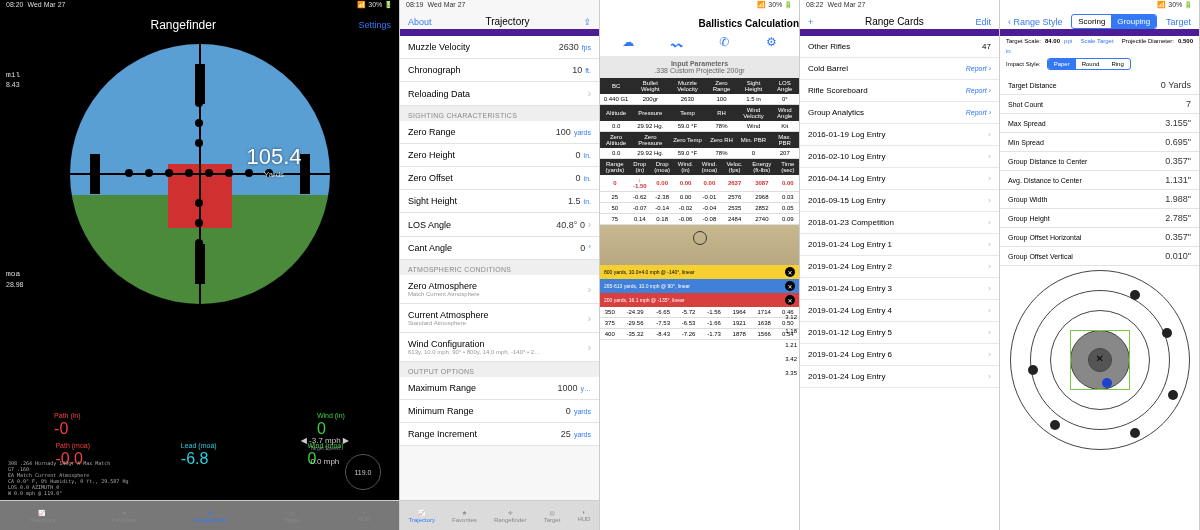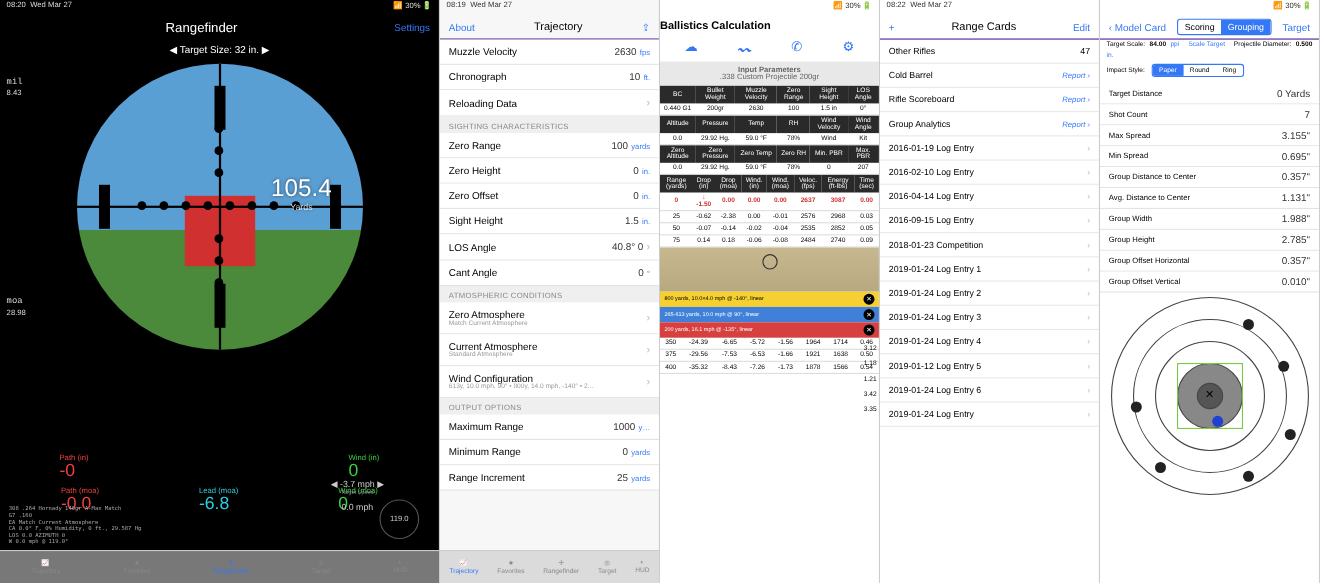--- a/index.html
+++ b/index.html
@@ -9,21 +9,21 @@
 .p2 { width:200px; background:#f7f7f7;}
 .p3 { width:200px; background:#fff;}
 .p4 { width:200px; background:#fff;}
 .p5 { width:200px; background:#fff;}
 
 
 .status { height:14px; display:flex; justify-content:space-between; font-size:7px; padding:1px 6px; color:#333;}
 .p1 .status { color:#ddd; }
 
 
-.navh { height:22px; display:flex; justify-content:space-between; align-items:center; padding:0 8px; font-size:10px; border-bottom:1px solid #4c1d95;}
+.navh { height:22px; display:flex; justify-content:space-between; align-items:center; padding:0 8px; font-size:10px; border-bottom:7px solid #4c1d95;}
 .p1 .navh { color:#fff; border:none;}
 .p1 .navh .title { font-size:12px; font-weight:500;}
 .navh .link { color:#3478f6; font-size:9px;}
 
 
 .tabbar { position:absolute; bottom:0; left:0; right:0; height:30px; display:flex; justify-content:space-around; align-items:center; background:rgba(200,200,200,.6); font-size:6px; color:#888; border-top:1px solid #ccc;}
 .tabbar .tab { display:flex; flex-direction:column; align-items:center; gap:1px;}
 .tabbar .tab.active { color:#3478f6;}
 
 
@@ -52,21 +52,21 @@
 
 
 .segh { font-size:7px; color:#888; padding:6px 8px 2px; background:#efefef; text-transform:uppercase; letter-spacing:.3px;}
 .row2 { display:flex; justify-content:space-between; align-items:center; padding:6px 8px; font-size:9px; border-bottom:1px solid #e3e3e3; background:#fff;}
 .row2 .val { color:#333; font-size:9px;}
 .row2 .unit { color:#3478f6; font-size:7px; margin-left:3px;}
 .row2 .sub { font-size:6px; color:#999; display:block;}
 .row2 .chev { color:#bbb; font-size:10px;}
 
 
-.p3 h3 { text-align:left; font-size:10px; padding:4px 0 2px;}
+.p3 h3 { text-align:right; font-size:10px; padding:4px 0 2px;}
 .inpar { text-align:center; font-size:7px; color:#666; background:#e8e8e8; padding:4px;}
 .btbl { width:100%; font-size:6px; border-collapse:collapse;}
 .btbl th { background:#2a2a2a; color:#fff; padding:2px 1px; font-weight:500;}
 .btbl td { padding:2px 1px; text-align:center; border-bottom:1px solid #ddd;}
 .terrain { background:linear-gradient(#c8b890,#b8a880); height:40px; position:relative; font-size:5px;}
 .band { font-size:5px; padding:2px 4px; color:#000; display:flex; justify-content:space-between; align-items:center;}
 .band.yellow{background:#f5d030;} .band.blue{background:#4080d8;color:#fff;} .band.red{background:#d84040;color:#fff;}
 .band .x { width:10px;height:10px;border-radius:50%;background:#000;color:#fff;display:flex;align-items:center;justify-content:center;font-size:6px;}
 .iconrow{display:flex;justify-content:space-around;padding:4px;font-size:12px;color:#3478f6;}
 
@@ -89,21 +89,20 @@
 <div class="pane p1">
   <div class="status">
     <span><span>08:20</span>&nbsp;&nbsp;<span>Wed Mar 27</span></span>
     <span>📶 <span>30%</span> 🔋</span>
   </div>
   <div class="navh">
     <span></span>
     <span class="title">Rangefinder</span>
     <span class="link">Settings</span>
   </div>
-  <div class="tgsize">◀ <span>Target Size: 32 in.</span> ▶</div>
   <div class="scale-left">
     <div class="lbl">mil</div>
       <div>8.43</div>
     <div style="height:180px"></div>
     <div class="lbl">moa</div>
       <div>28.98</div>
   </div>
   <div class="scope">
     <div class="scope-circle">
       <div class="redbox"></div>
@@ -507,21 +506,21 @@
       </div>
     </div>
 </div>
 
 <div class="pane p5">
   <div class="status">
       <span></span>
       <span>📶 <span>30%</span> 🔋</span>
     </div>
   <div class="navh">
-    <span class="link">‹ <span>Model Card</span></span>
+    <span class="link">‹ <span>Range Style</span></span>
     <span class="seg">
       <span>Scoring</span>
         <span class="on">Grouping</span>
     </span>
     <span class="link">Target</span>
   </div>
   <div style="font-size:6px;padding:2px 6px;display:flex;flex-wrap:wrap;gap:4px;align-items:center">
     <span>Target Scale:</span>
       <b>84.00</b>
       <span style="color:#3478f6">ppi</span>

